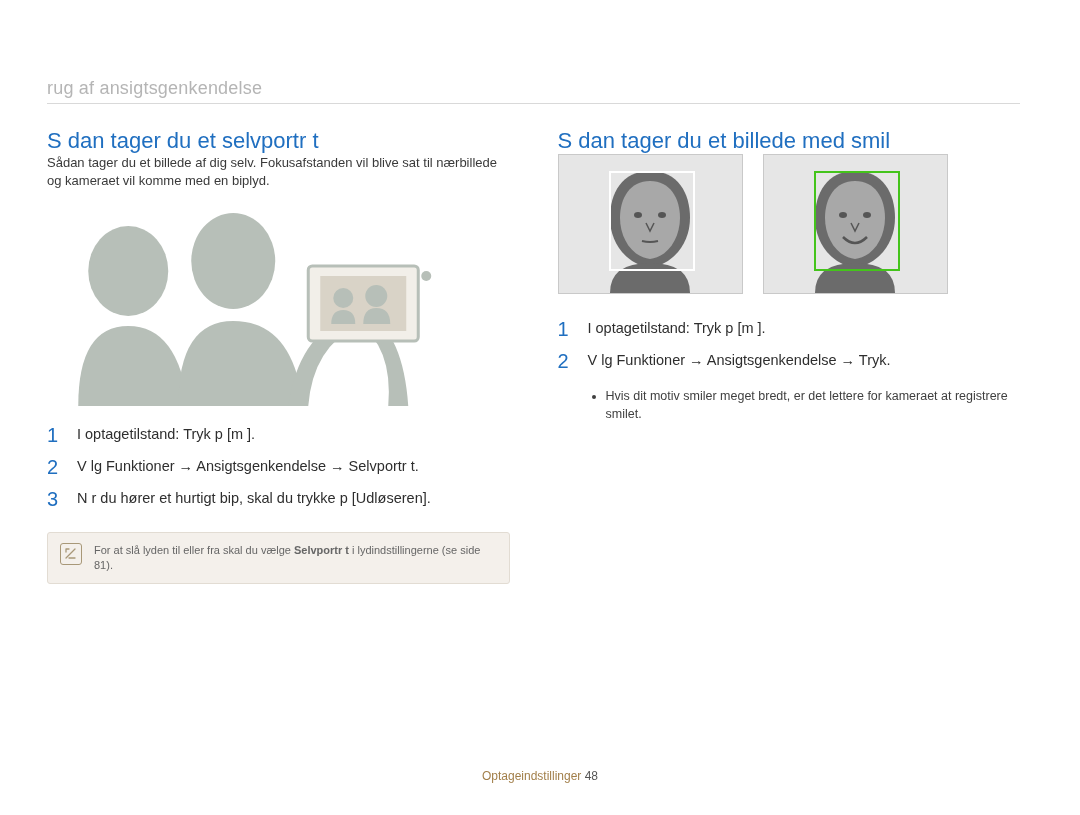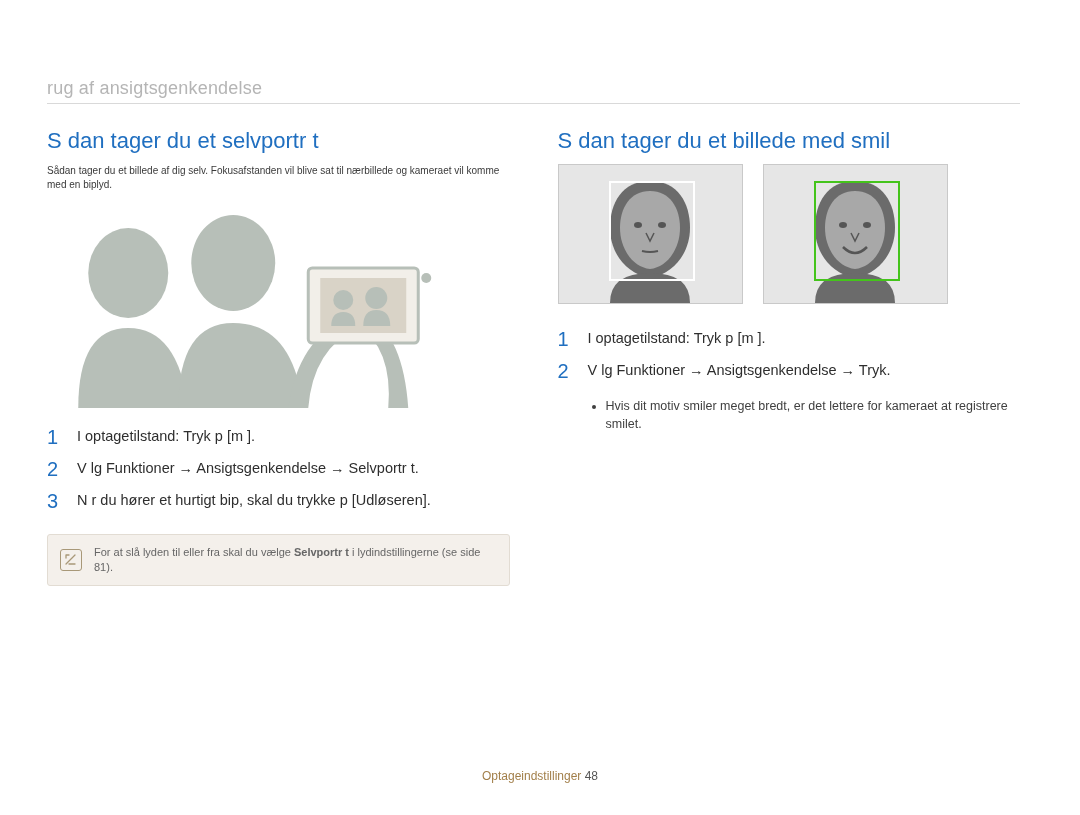--- a/index.html
+++ b/index.html
@@ -28,24 +28,23 @@
       gap: 48px;
     }
     .col {
       flex: 1;
       min-width: 0;
     }
     .col-title {
       color: #206fc0;
       font-size: 22px;
       font-weight: 400;
-      margin-bottom: 10px;
     }
     .col-intro {
-      font-size: 10px;
+      font-size: 13px;
       line-height: 1.4;
       color: #3a3a3a;
       margin-bottom: 16px;
     }
     
     .illu-left {
       width: 100%;
       height: 200px;
       position: relative;
       margin-bottom: 18px;
@@ -115,21 +114,21 @@
       color: #3f3f3f;
     }
     .bullet-list li {
       list-style: disc;
       margin-left: 4px;
     }
     
     .note-box {
       margin-top: 22px;
       display: flex;
-      align-items: center;
+      align-items: flex-start;
       gap: 12px;
       background: #f4f0eb;
       border: 1px solid #e2dcd3;
       border-radius: 3px;
       padding: 10px 12px;
     }
     .note-icon {
       width: 22px;
       height: 22px;
       flex-shrink: 0;

